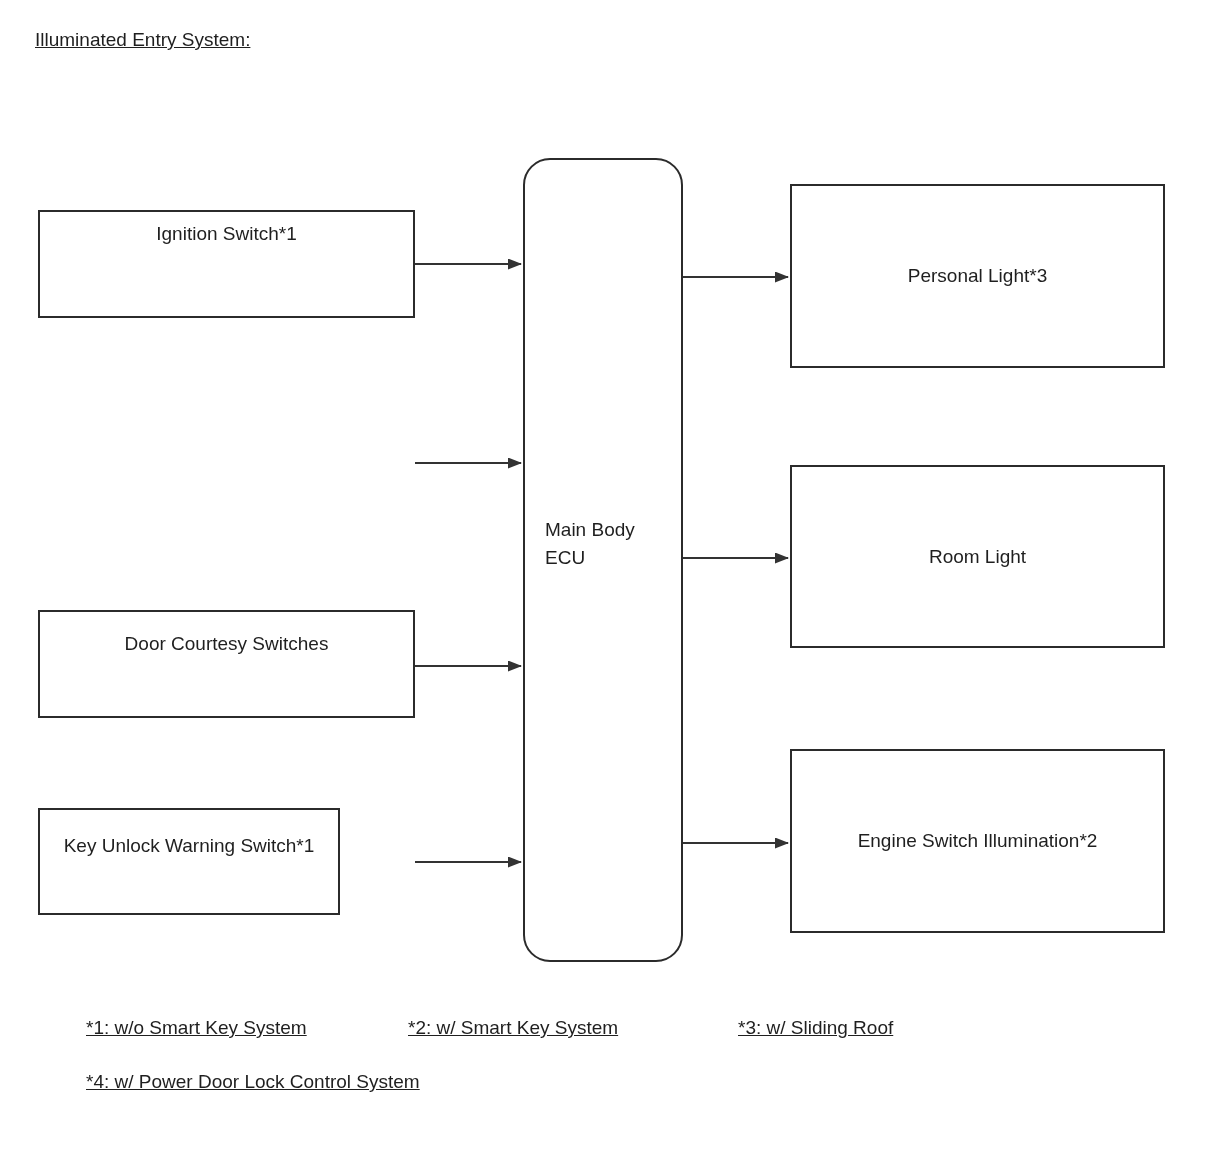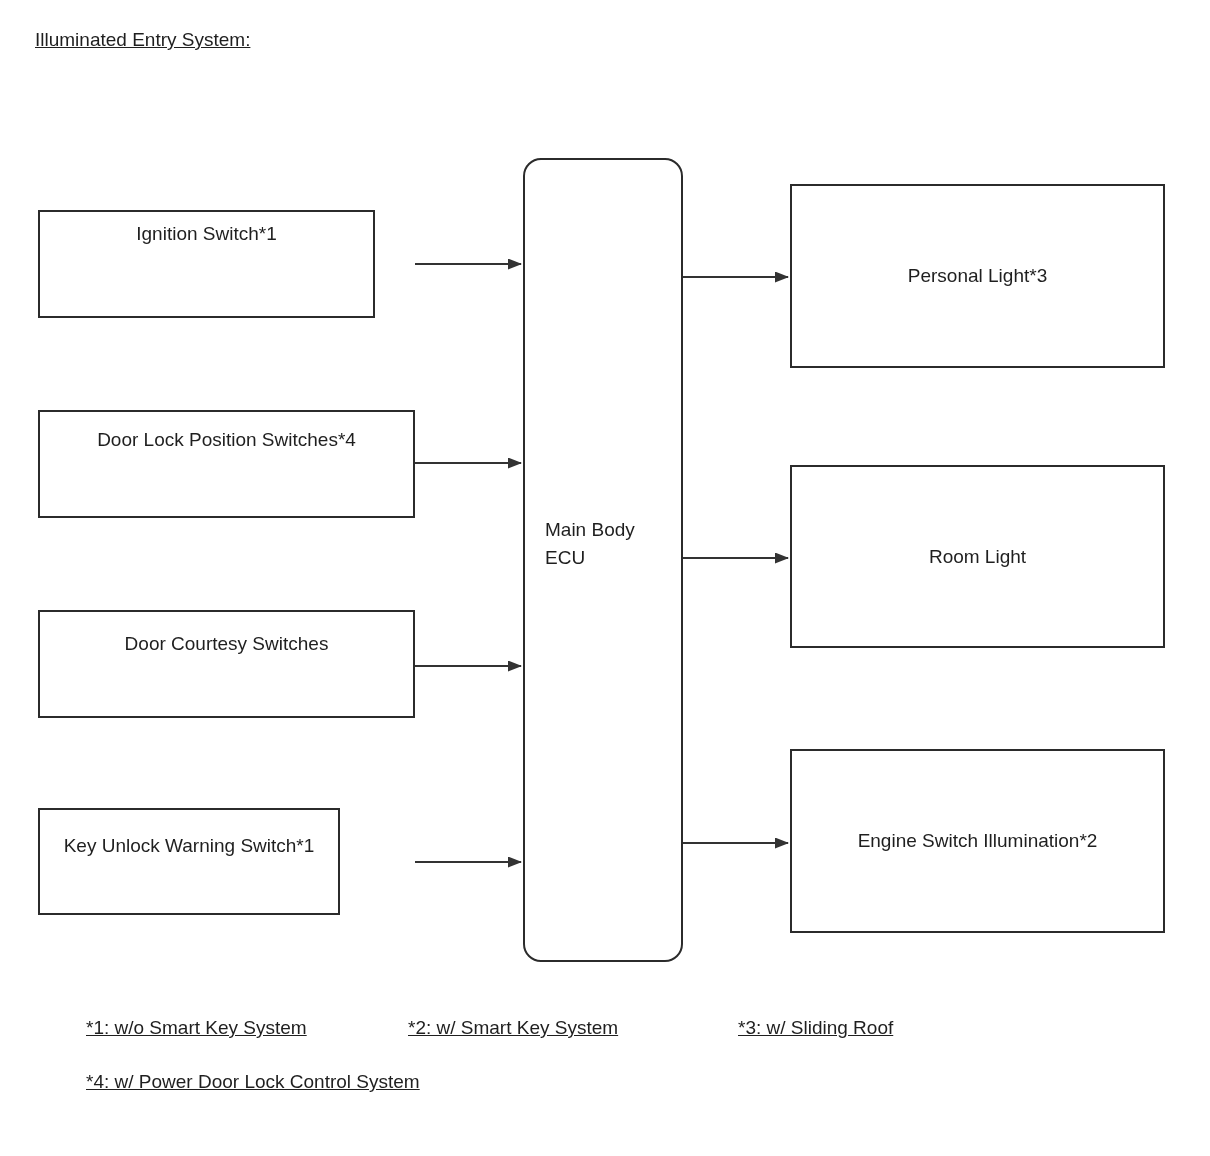--- a/index.html
+++ b/index.html
@@ -27,21 +27,21 @@
   }
   .box {
     position: absolute;
     box-sizing: border-box;
     border: 2px solid #2b2b2b;
     background: #ffffff;
     font-size: 19px;
     text-align: center;
   }
   
-  .b-in1 { left: 38px;  top: 210px; width: 337px; height: 108px; line-height: 43px; }
+  .b-in1 { left: 38px;  top: 210px; width: 377px; height: 108px; line-height: 43px; }
   .b-in2 { left: 38px;  top: 410px; width: 377px; height: 108px; padding-top: 16px; line-height: 24px; }
   .b-in3 { left: 38px;  top: 610px; width: 377px; height: 108px; padding-top: 20px; line-height: 24px; }
   .b-in4 { left: 38px;  top: 808px; width: 302px; height: 107px; padding-top: 24px; line-height: 24px; }
   .b-in1 .line { display: block; }
   
   .b-out {
     left: 790px;
     width: 375px;
     display: flex;
     align-items: center;
@@ -49,21 +49,21 @@
   }
   .b-out1 { top: 184px; height: 184px; }
   .b-out2 { top: 465px; height: 183px; }
   .b-out3 { top: 749px; height: 184px; }
   
   .b-ecu {
     left: 523px;
     top: 158px;
     width: 160px;
     height: 804px;
-    border-radius: 18px;
+    border-radius: 27px;
     text-align: left;
   }
   .ecu-label {
     position: absolute;
     left: 20px;
     top: 356px;
     line-height: 28px;
     font-size: 19px;
   }
   .ecu-label .line { display: block; }
@@ -91,23 +91,20 @@
 </style>
 </head>
 <body>
 
 <div class="canvas">
 
   <div class="title">Illuminated Entry System:</div>
 
   <div class="box b-in1">
     <span class="line">Ignition Switch*1</span>
-  </div>
-  <div class="box b-in2">
-    <span>Door Lock Position Switches*4</span>
   </div>
   <div class="box b-in3">
     <span>Door Courtesy Switches</span>
   </div>
   <div class="box b-in4">
     <span>Key Unlock Warning Switch*1</span>
   </div>
 
   <div class="box b-ecu">
     <div class="ecu-label">

